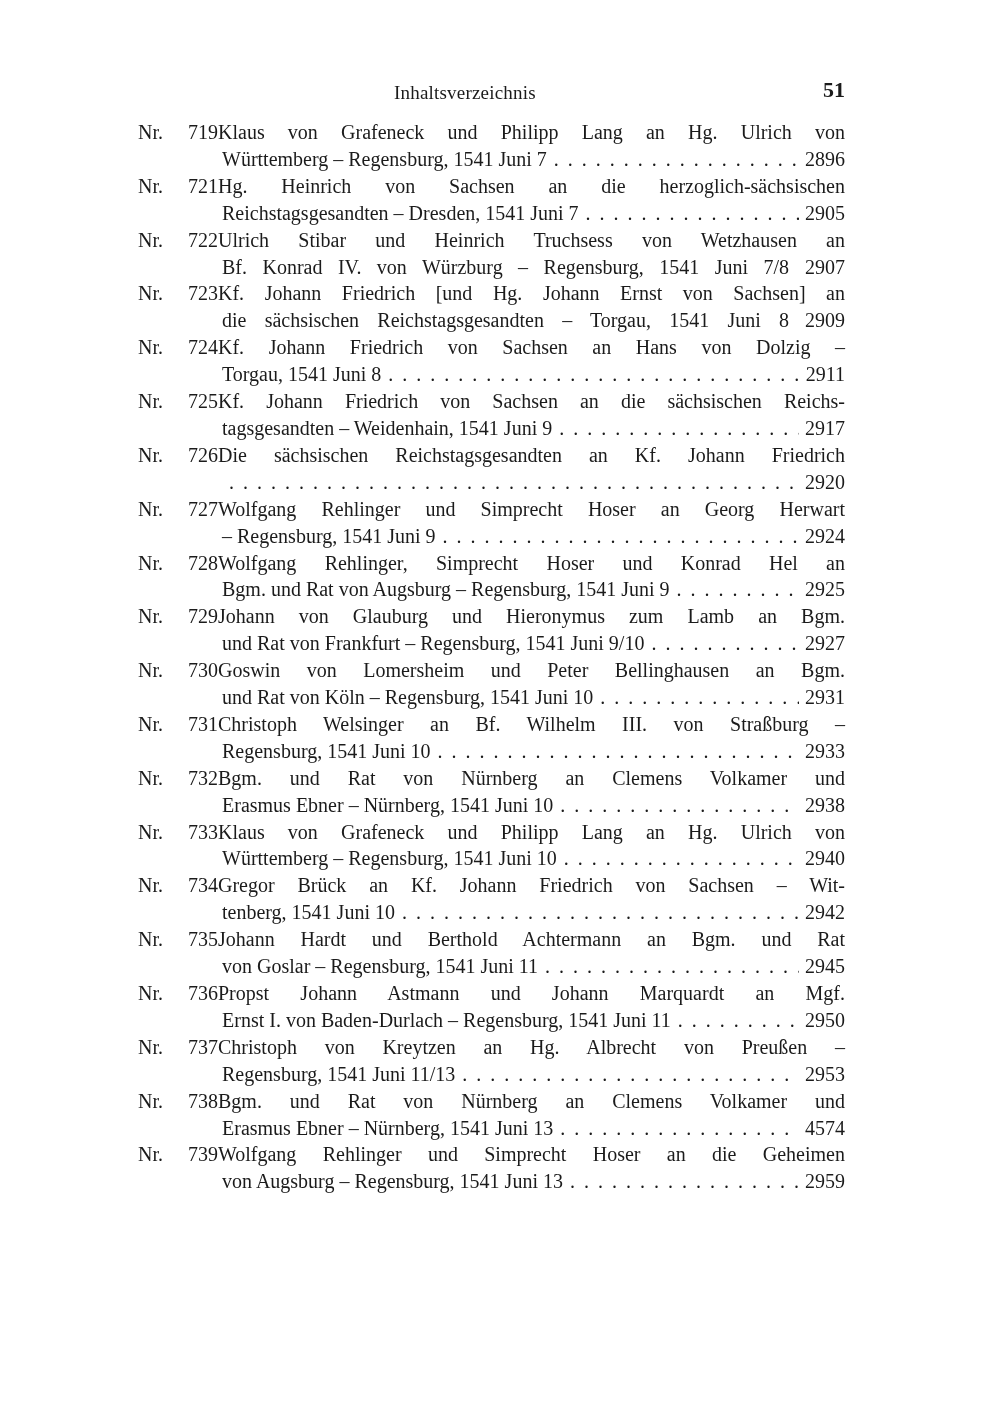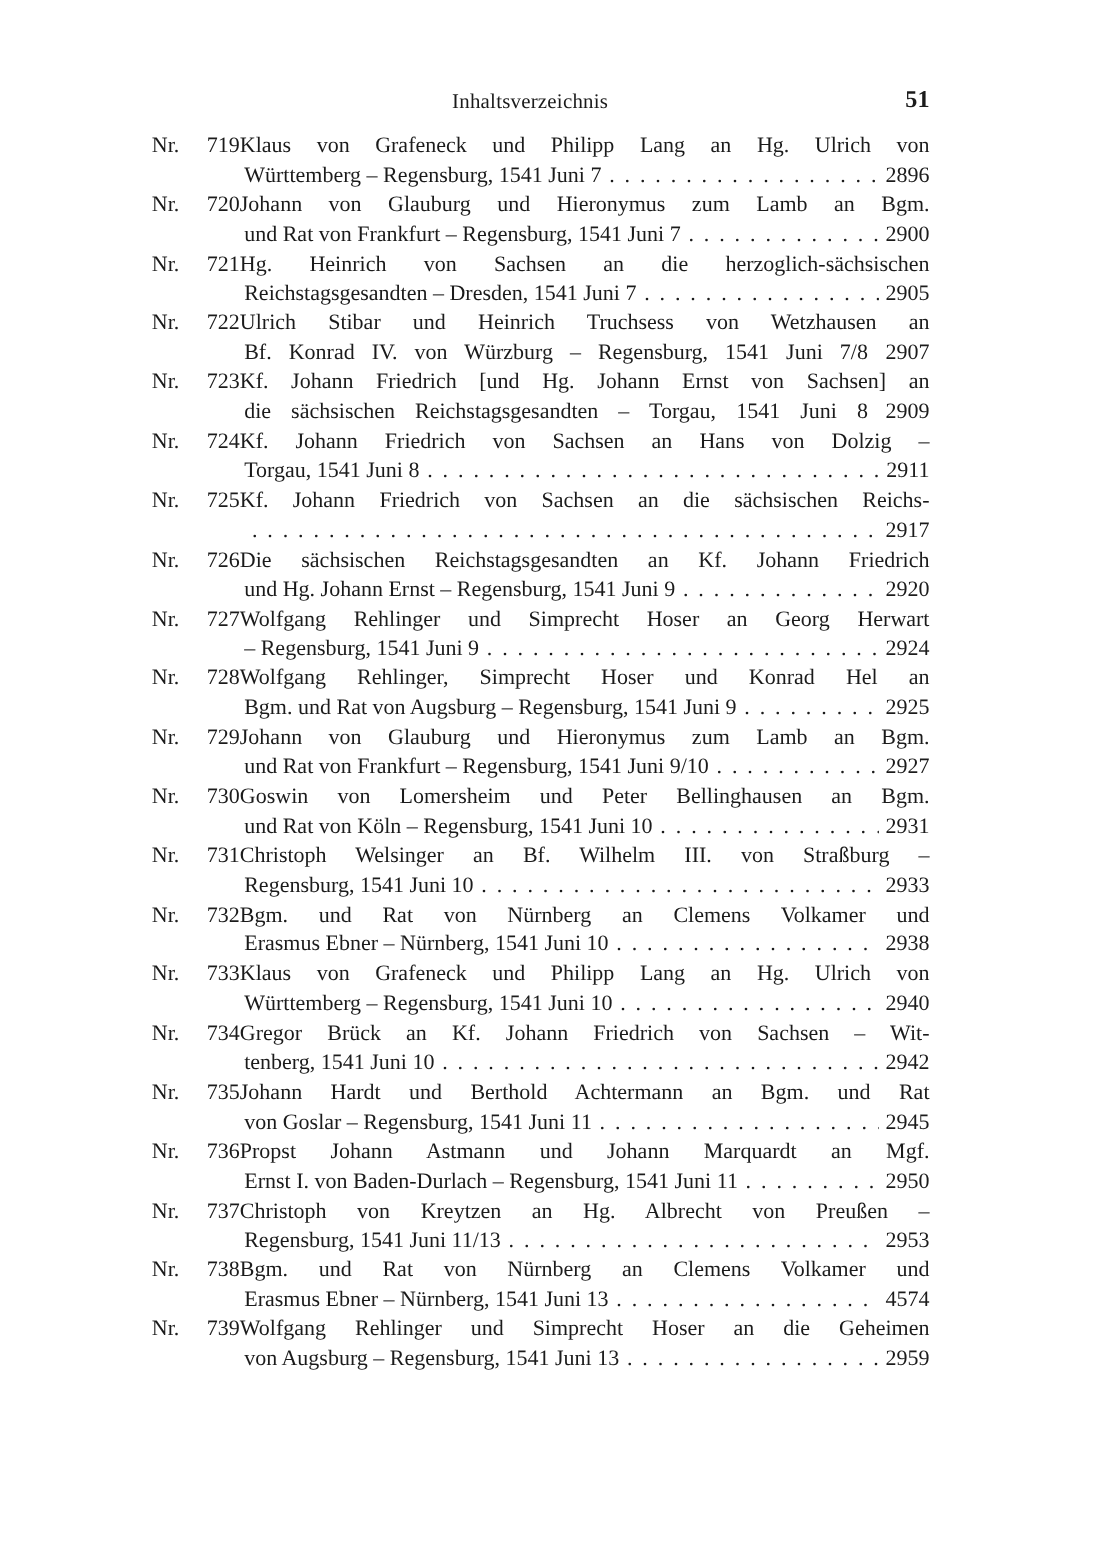--- a/index.html
+++ b/index.html
@@ -10,21 +10,21 @@
     font-family: "Liberation Serif", serif;
     position: relative;
     overflow: hidden;
   }
   .page { position: absolute; inset: 0; }
 
   
   .running-head { position: absolute; top: 0; left: 0; right: 0; height: 115px; }
   .head-title {
     position: absolute; top: 82px; left: 394px;
-    font-size: 19px; letter-spacing: 0.2px; margin-left: 17px;
+    font-size: 19px; letter-spacing: 0.2px;
   }
   .folio {
     position: absolute; top: 77px; right: 159px;
     font-size: 22px;
     font-weight: bold;
   }
 
   
   .toc {
     position: absolute;
@@ -87,28 +87,20 @@
   <main class="toc" id="toc">
     <div class="entry">
       <div class="line1"><span class="nr">Nr. 719</span><span class="t1">Klaus von Grafeneck und Philipp Lang an Hg. Ulrich von</span></div>
       <div class="line2">
         <span class="cont">Württemberg – Regensburg, 1541 Juni 7</span>
         <span class="dots"></span>
         <span class="pg">2896</span>
       </div>
     </div>
 
-    <div class="entry">
-      <div class="line1"><span class="nr">Nr. 720</span><span class="t1">Johann von Glauburg und Hieronymus zum Lamb an Bgm.</span></div>
-      <div class="line2">
-        <span class="cont">und Rat von Frankfurt – Regensburg, 1541 Juni 7</span>
-        <span class="dots"></span>
-        <span class="pg">2900</span>
-      </div>
-    </div>
 
     <div class="entry">
       <div class="line1"><span class="nr">Nr. 721</span><span class="t1">Hg. Heinrich von Sachsen an die herzoglich-sächsischen</span></div>
       <div class="line2">
         <span class="cont">Reichstagsgesandten – Dresden, 1541 Juni 7</span>
         <span class="dots"></span>
         <span class="pg">2905</span>
       </div>
     </div>
 
@@ -135,29 +127,29 @@
       <div class="line2">
         <span class="cont">Torgau, 1541 Juni 8</span>
         <span class="dots"></span>
         <span class="pg">2911</span>
       </div>
     </div>
 
     <div class="entry">
       <div class="line1"><span class="nr">Nr. 725</span><span class="t1">Kf. Johann Friedrich von Sachsen an die sächsischen Reichs-</span></div>
       <div class="line2">
+        <span class="cont">tagsgesandten – Weidenhain, 1541 Juni 9</span>
         <span class="dots"></span>
         <span class="pg">2917</span>
       </div>
     </div>
 
     <div class="entry">
       <div class="line1"><span class="nr">Nr. 726</span><span class="t1">Die sächsischen Reichstagsgesandten an Kf. Johann Friedrich</span></div>
       <div class="line2">
-        <span class="cont">und Hg. Johann Ernst – Regensburg, 1541 Juni 9</span>
         <span class="dots"></span>
         <span class="pg">2920</span>
       </div>
     </div>
 
     <div class="entry">
       <div class="line1"><span class="nr">Nr. 727</span><span class="t1">Wolfgang Rehlinger und Simprecht Hoser an Georg Herwart</span></div>
       <div class="line2">
         <span class="cont">– Regensburg, 1541 Juni 9</span>
         <span class="dots"></span>

